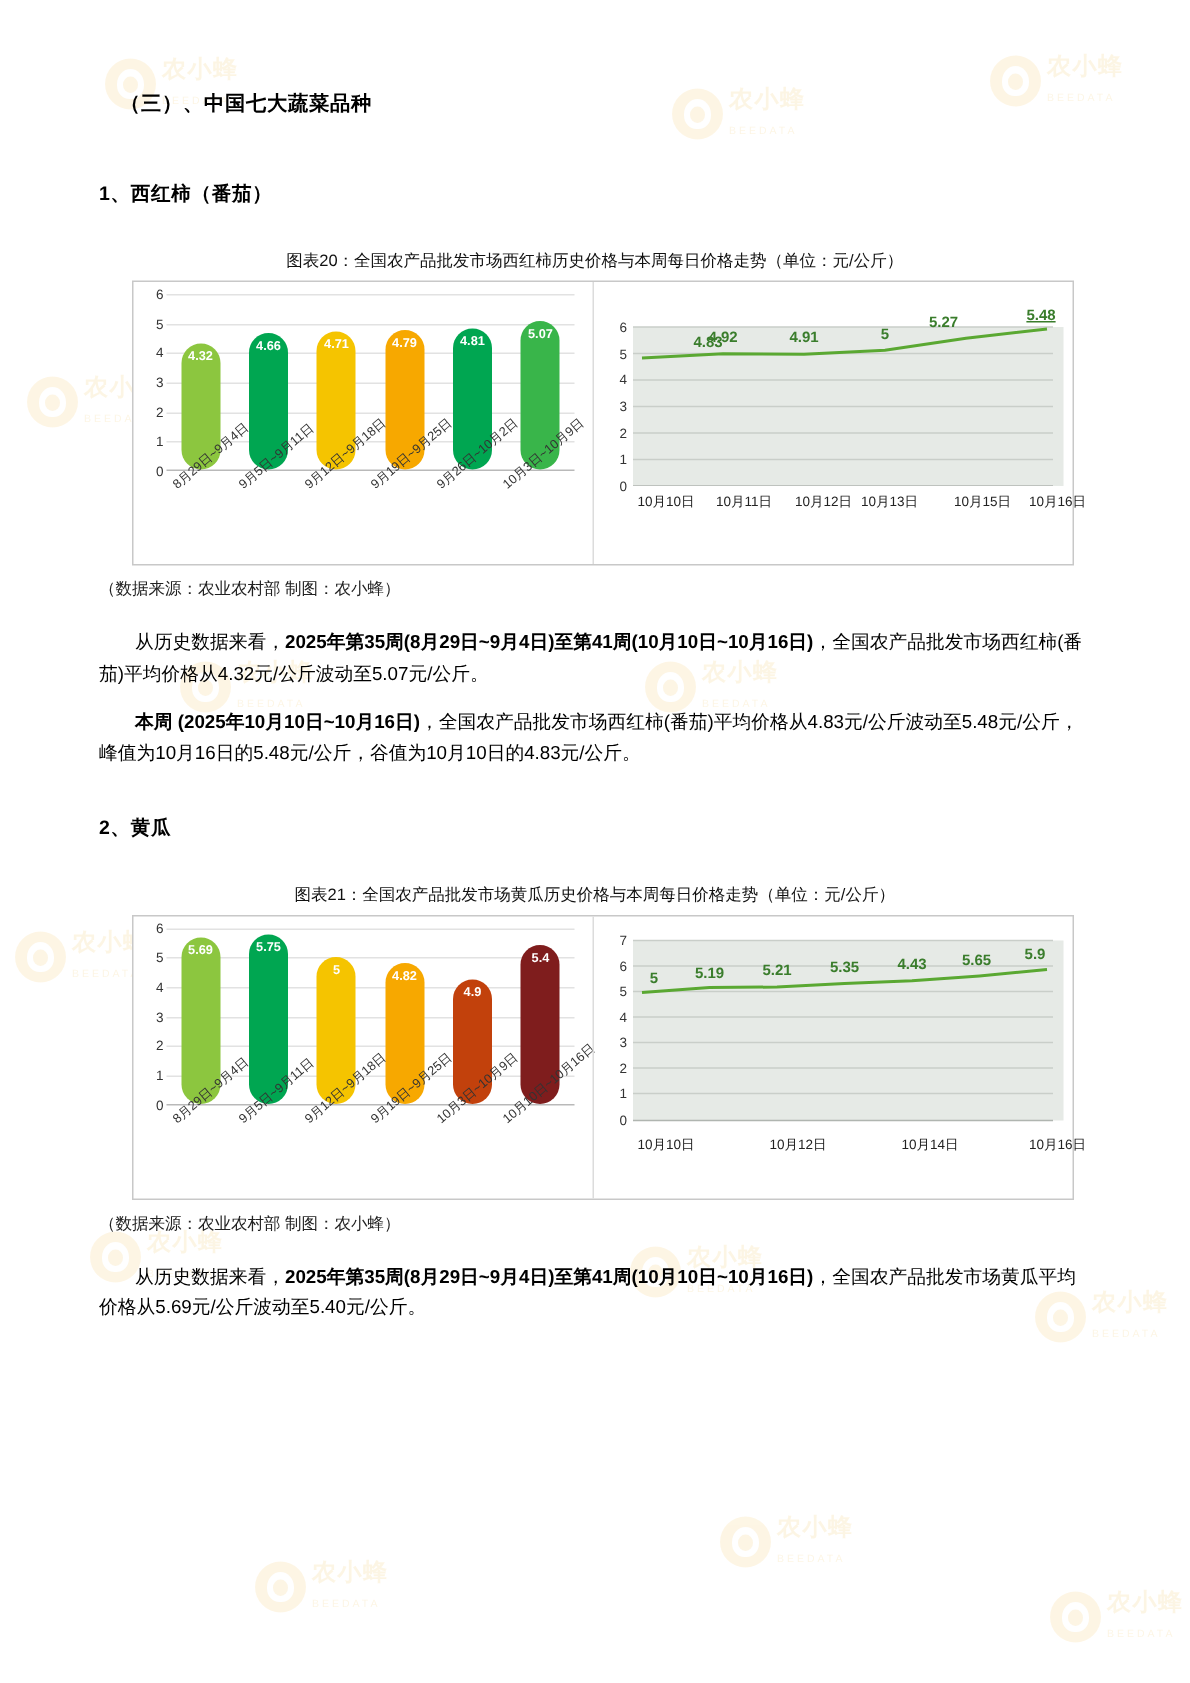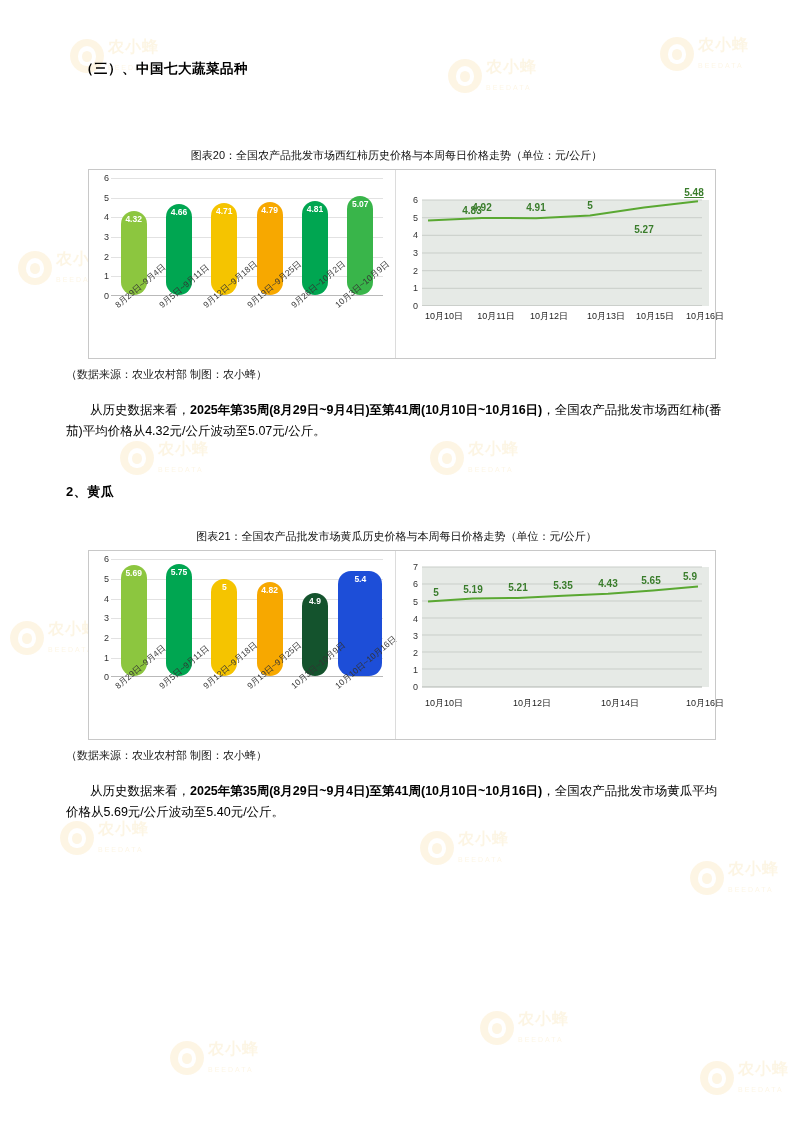--- a/index.html
+++ b/index.html
@@ -100,20 +100,21 @@
     <div class="wm" style="left:690px;top:860px;"><span class="badge"></span><span class="txt"><span class="t1">农小蜂</span><br><span class="t2">BEEDATA</span></span></div>
     <div class="wm" style="left:170px;top:1040px;"><span class="badge"></span><span class="txt"><span class="t1">农小蜂</span><br><span class="t2">BEEDATA</span></span></div>
     <div class="wm" style="left:480px;top:1010px;"><span class="badge"></span><span class="txt"><span class="t1">农小蜂</span><br><span class="t2">BEEDATA</span></span></div>
     <div class="wm" style="left:700px;top:1060px;"><span class="badge"></span><span class="txt"><span class="t1">农小蜂</span><br><span class="t2">BEEDATA</span></span></div>
   </div>
 
   <div class="content">
 
     <h2 class="sec">（三）、中国七大蔬菜品种</h2>
     <div class="gap-a"></div>
+    <h3 class="sub">1、西红柿（番茄）</h3>
     <div class="gap-b"></div>
 
     <div>
       <div class="chart-title">图表20：全国农产品批发市场西红柿历史价格与本周每日价格走势（单位：元/公斤）</div>
       <div class="figure" style="margin-left:22px;width:628px;">
 
         <div class="panel left">
           <div class="yaxis">
             <span style="top:0%">6</span>
               <span style="top:16.6%">5</span>
@@ -193,42 +194,45 @@
               <line x1="0" y1="75" x2="280" y2="75" stroke="#c9cec9" stroke-width="1"></line>
               <line x1="0" y1="92.7" x2="280" y2="92.7" stroke="#c9cec9" stroke-width="1"></line>
               <line x1="0" y1="110.3" x2="280" y2="110.3" stroke="#c9cec9" stroke-width="1"></line>
               <line x1="0" y1="128" x2="280" y2="128" stroke="#b0b5b0" stroke-width="1"></line>
               <polyline points="6,42.6 60,39.9 114,40.2 168,37.5 222,29.5 276,23.3" fill="none" stroke="#5aa832" stroke-width="2"></polyline>
             </svg>
             <span class="pt-lab" style="left:6px;top:38px;margin-left:44px;">4.83</span>
             <span class="pt-lab" style="left:60px;top:35px;">4.92</span>
             <span class="pt-lab" style="left:114px;top:35px;">4.91</span>
             <span class="pt-lab" style="left:168px;top:33px;">5</span>
-            <span class="pt-lab" style="left:222px;top:25px;margin-top:32px;">5.27</span>
+            <span class="pt-lab" style="left:207px;top:25px;">5.27</span>
             <span class="pt-lab" style="left:272px;top:20px;text-decoration:underline;">5.48</span>
           </div>
           <div class="xticks">
             <span class="xtick" style="left:22px;">10月10日</span>
             <span class="xtick" style="left:74px;">10月11日</span>
             <span class="xtick" style="left:127px;">10月12日</span>
-            <span class="xtick" style="left:184px;">10月13日</span>
+            <span class="xtick" style="left:171px;">10月13日</span>
             <span class="xtick" style="left:233px;">10月15日</span>
             <span class="xtick" style="left:283px;">10月16日</span>
           </div>
         </div>
       </div>
       <div class="source">（数据来源：农业农村部   制图：农小蜂）</div>
     </div>
 
     <div style="height:18px;"></div>
 
     <p class="body indent">
       <span>从历史数据来看，</span><span class="b">2025年第35周(8月29日~9月4日)至第41周(10月10日~10月16日)</span><span>，全国农产品批发市场西红柿(番茄)平均价格从4.32元/公斤波动至5.07元/公斤。</span>
     </p>
     <div class="para-gap"></div>
+    <p class="body indent">
+      <span class="b">本周 (2025年10月10日~10月16日)</span><span>，全国农产品批发市场西红柿(番茄)平均价格从4.83元/公斤波动至5.48元/公斤，峰值为10月16日的5.48元/公斤，谷值为10月10日的4.83元/公斤。</span>
+    </p>
 
     <div style="height:30px;"></div>
     <h3 class="sub">2、黄瓜</h3>
     <div class="gap-b"></div>
 
     <div>
       <div class="chart-title">图表21：全国农产品批发市场黄瓜历史价格与本周每日价格走势（单位：元/公斤）</div>
       <div class="figure" style="margin-left:22px;width:628px;">
 
         <div class="panel left">
@@ -264,26 +268,26 @@
                   <div class="bar" style="height:83.3%;background:#f5c400;">
                     <span class="val">5</span>
                   </div>
                 </div>
               <div class="barwrap">
                   <div class="bar" style="height:80.3%;background:#f7a800;">
                     <span class="val">4.82</span>
                   </div>
                 </div>
               <div class="barwrap">
-                  <div class="bar" style="height:81.6%;background:#14532d;margin-top:34px;">
+                  <div class="bar" style="height:81.6%;background:#c2410c;margin-top:34px;">
                     <span class="val">4.9</span>
                   </div>
                 </div>
               <div class="barwrap">
-                  <div class="bar" style="height:90%;background:#1d4ed8;padding-left:18px;">
+                  <div class="bar" style="height:90%;background:#7f1d1d;">
                     <span class="val">5.4</span>
                   </div>
                 </div>
             </div>
           </div>
           <div class="xlabels">
             <span class="xlab" style="left:2px;top:2px;">8月29日~9月4日</span>
             <span class="xlab" style="left:46px;top:2px;">9月5日~9月11日</span>
             <span class="xlab" style="left:90px;top:2px;">9月12日~9月18日</span>
             <span class="xlab" style="left:134px;top:2px;">9月19日~9月25日</span>

